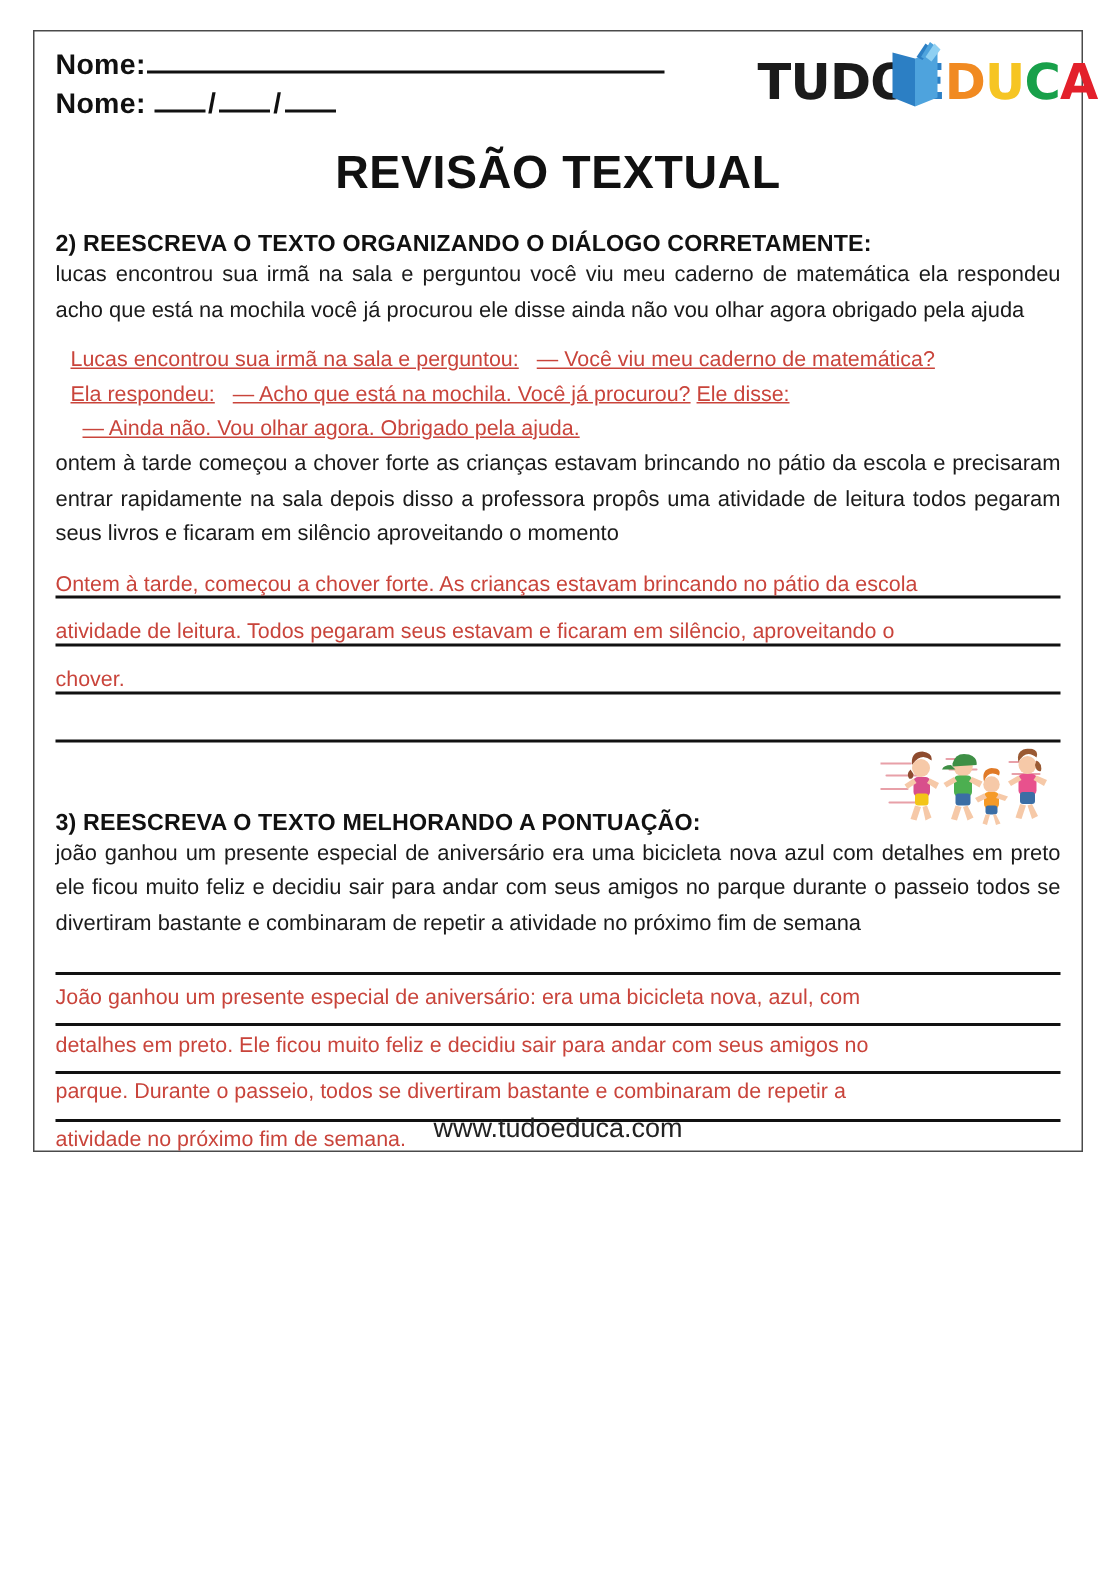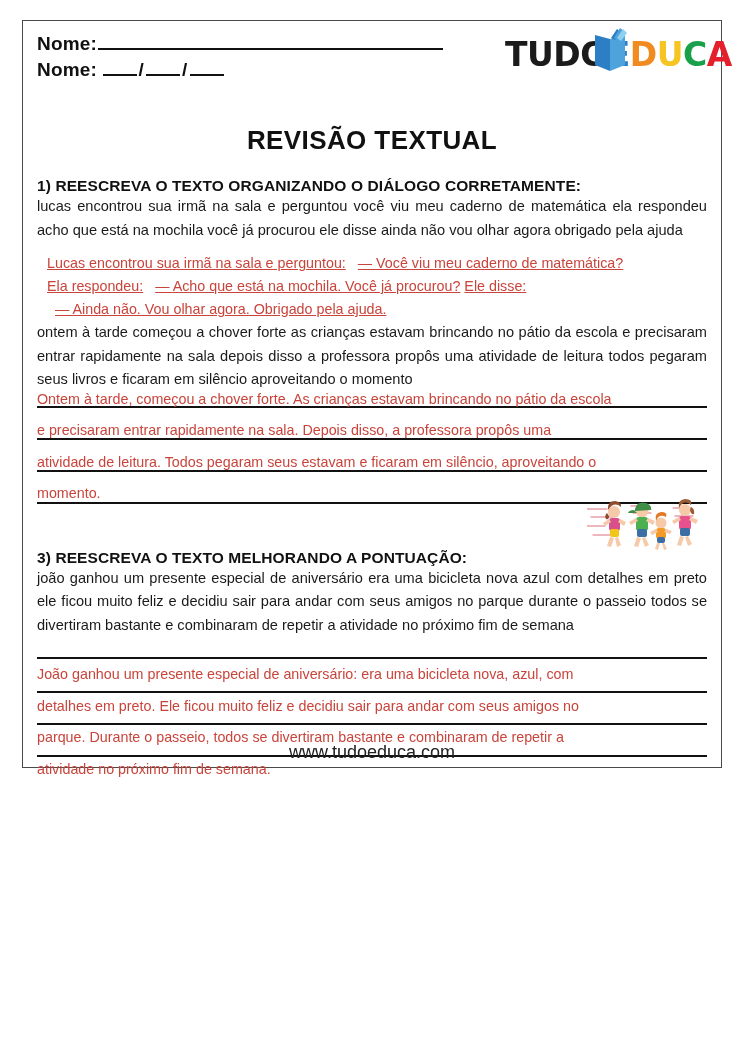--- a/index.html
+++ b/index.html
@@ -97,25 +97,25 @@
     position: absolute;
     left: 86px;
     top: 0px;
     width: 38px;
     height: 46px;
   }
 
   
   .doc-title {
     text-align: center;
-    font-size: 26px;
+    font-size: 31px;
     font-weight: bold;
     color: #111;
     letter-spacing: 0.4px;
-    margin-top: 32px;
+    margin-top: 4px;
   }
   .q-title {
     font-size: 15.5px;
     font-weight: bold;
     color: #111;
     letter-spacing: 0.1px;
     margin-top: 21px;
   }
 
   
@@ -207,44 +207,43 @@
           <path d="M19 12 L19 44 L34 38 L34 8 Z" fill="#4ea3dd"></path>
           <path d="M20 11 L26 2 L30 5 L24 13 Z" fill="#2c7fc4"></path>
           <path d="M23 11 L29 1 L33 4 L27 13 Z" fill="#4ea3dd"></path>
           <path d="M26 11 L32 2 L36 6 L30 14 Z" fill="#8fd0f2"></path>
         </svg>
       </div>
     </div>
 
     <div class="doc-title">REVISÃO TEXTUAL</div>
 
-    <div class="q-title">1) REESCREVA O TEXTO ORGANIZANDO O DIÁLOGO CORRETAMENTE:</div>
+    <div class="q-title">2) REESCREVA O TEXTO ORGANIZANDO O DIÁLOGO CORRETAMENTE:</div>
     <div class="prompt">lucas encontrou sua irmã na sala e perguntou você viu meu caderno de matemática ela respondeu acho que está na mochila você já procurou ele disse ainda não vou olhar agora obrigado pela ajuda</div>
 
     <div class="answer-block answer-dialogue">
       <span class="dl">Lucas encontrou sua irmã na sala e perguntou:</span>
       <span class="dl dash">— Você viu meu caderno de matemática?</span>
       <span class="dl">Ela respondeu:</span>
       <span class="dl dash">— Acho que está na mochila. Você já procurou?</span>
       <span class="dl">Ele disse:</span>
       <span class="dl dash">— Ainda não. Vou olhar agora. Obrigado pela ajuda.</span>
     </div>
 
     <div class="prompt">ontem à tarde começou a chover forte as crianças estavam brincando no pátio da escola e precisaram entrar rapidamente na sala depois disso a professora propôs uma atividade de leitura todos pegaram seus livros e ficaram em silêncio aproveitando o momento</div>
 
-    <div class="ruled" style="height:118px; ">
+    <div class="ruled" style="height:118px; margin-top:14px">
       <div class="rule" style="top:14px"></div>
       <div class="rule" style="top:46px"></div>
       <div class="rule" style="top:78px"></div>
       <div class="rule" style="top:110px"></div>
       <div class="ruled-text" style="top:-8px">
         <span>Ontem à tarde, começou a chover forte. As crianças estavam brincando no pátio da escola</span>
-        <span>e precisaram entrar rapidamente na sala. Depois disso, a professora propôs uma</span>
         <span>atividade de leitura. Todos pegaram seus estavam e ficaram em silêncio, aproveitando o</span>
-        <span>momento.</span>
+        <span>chover.</span>
       </div>
     </div>
 
     <div class="q-title" style="margin-top:39px">3) REESCREVA O TEXTO MELHORANDO A PONTUAÇÃO:</div>
     <div class="prompt">joão ganhou um presente especial de aniversário era uma bicicleta nova azul com detalhes em preto ele ficou muito feliz e decidiu sair para andar com seus amigos no parque durante o passeio todos se divertiram bastante e combinaram de repetir a atividade no próximo fim de semana</div>
 
     <div class="ruled" style="height:115px; margin-top:20px">
       <div class="rule" style="top:0px"></div>
       <div class="rule" style="top:34px"></div>
       <div class="rule" style="top:66px"></div>

